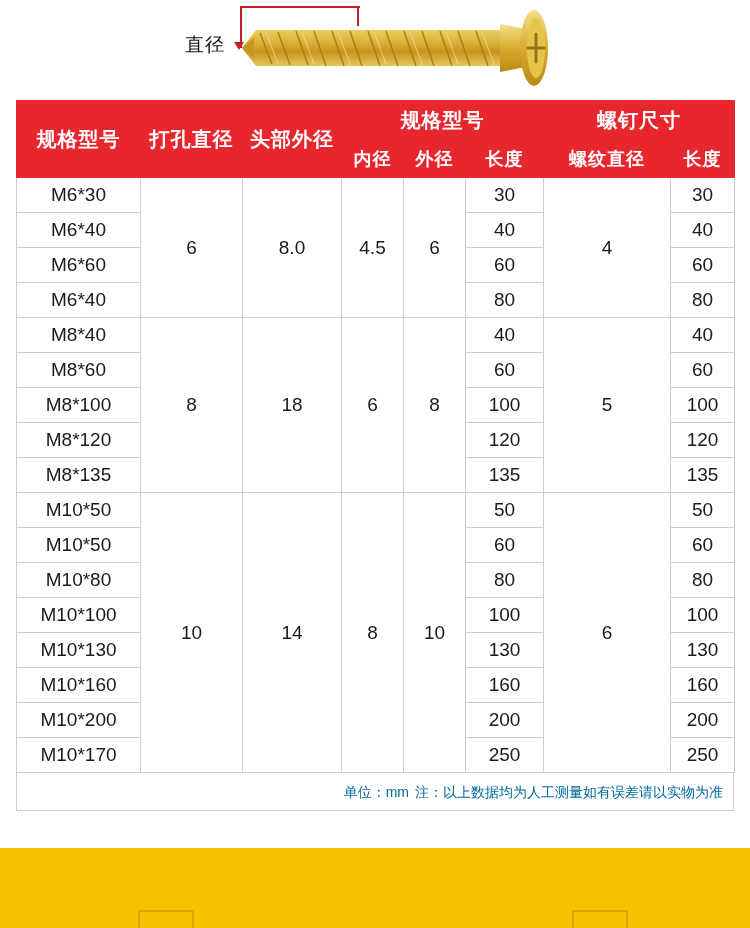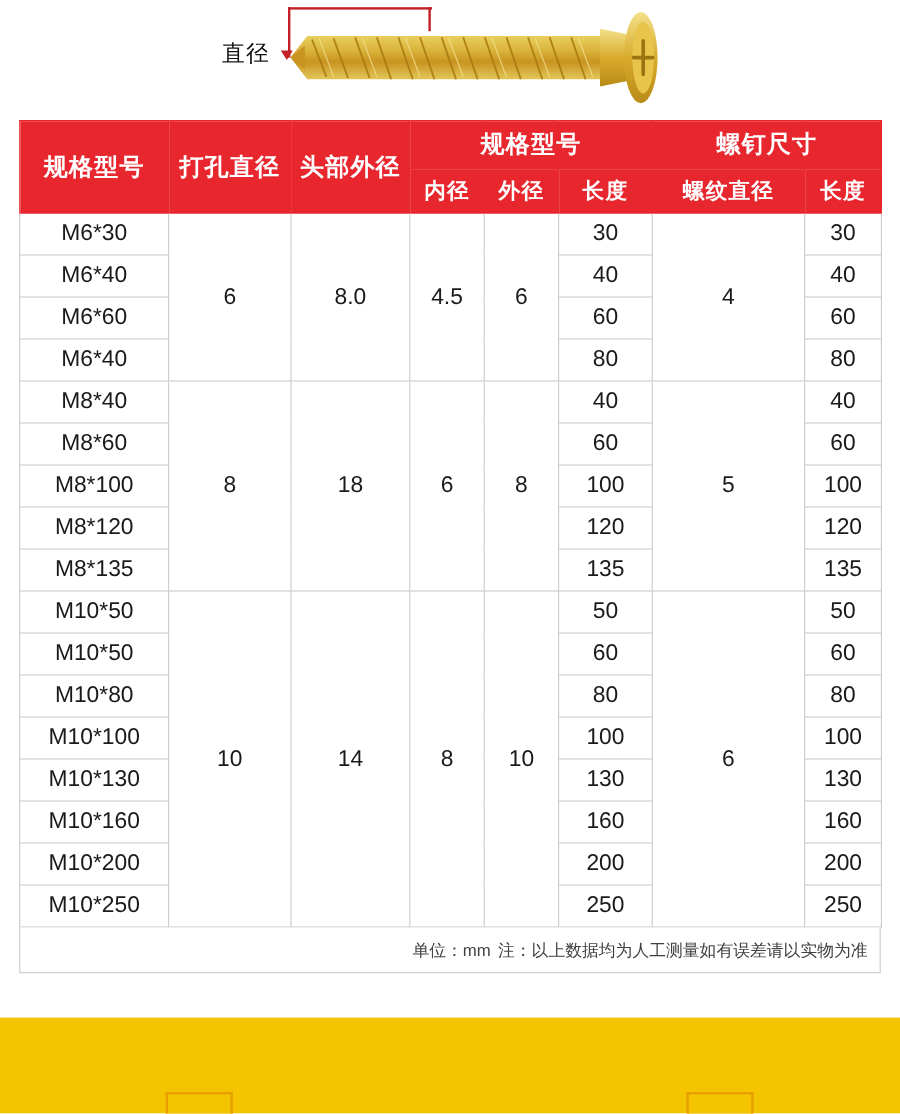--- a/index.html
+++ b/index.html
@@ -122,21 +122,21 @@
     width: 718px;
     margin: 0 16px;
     box-sizing: border-box;
     border: 1px solid #cfcfcf;
     border-top: none;
     height: 38px;
     line-height: 38px;
     text-align: right;
     padding-right: 10px;
     font-size: 14px;
-    color: #404040;
+    color: #0369a1;
     background: #fff;
   }
   .note-unit { margin-right: 6px; }
 
   
   .bottom-band {
     position: absolute;
     left: 0;
     top: 848px;
     width: 750px;
@@ -344,21 +344,21 @@
         <td class="model">M10*160</td>
         <td>160</td>
         <td>160</td>
       </tr>
       <tr>
         <td class="model">M10*200</td>
         <td>200</td>
         <td>200</td>
       </tr>
       <tr>
-        <td class="model">M10*250</td>
+        <td class="model">M10*170</td>
         <td>250</td>
         <td>250</td>
       </tr>
     </tbody>
   </table>
 </div>
 
 <div class="note-row">
   <span class="note-unit">单位：mm</span><span>注：以上数据均为人工测量如有误差请以实物为准</span>
 </div>

